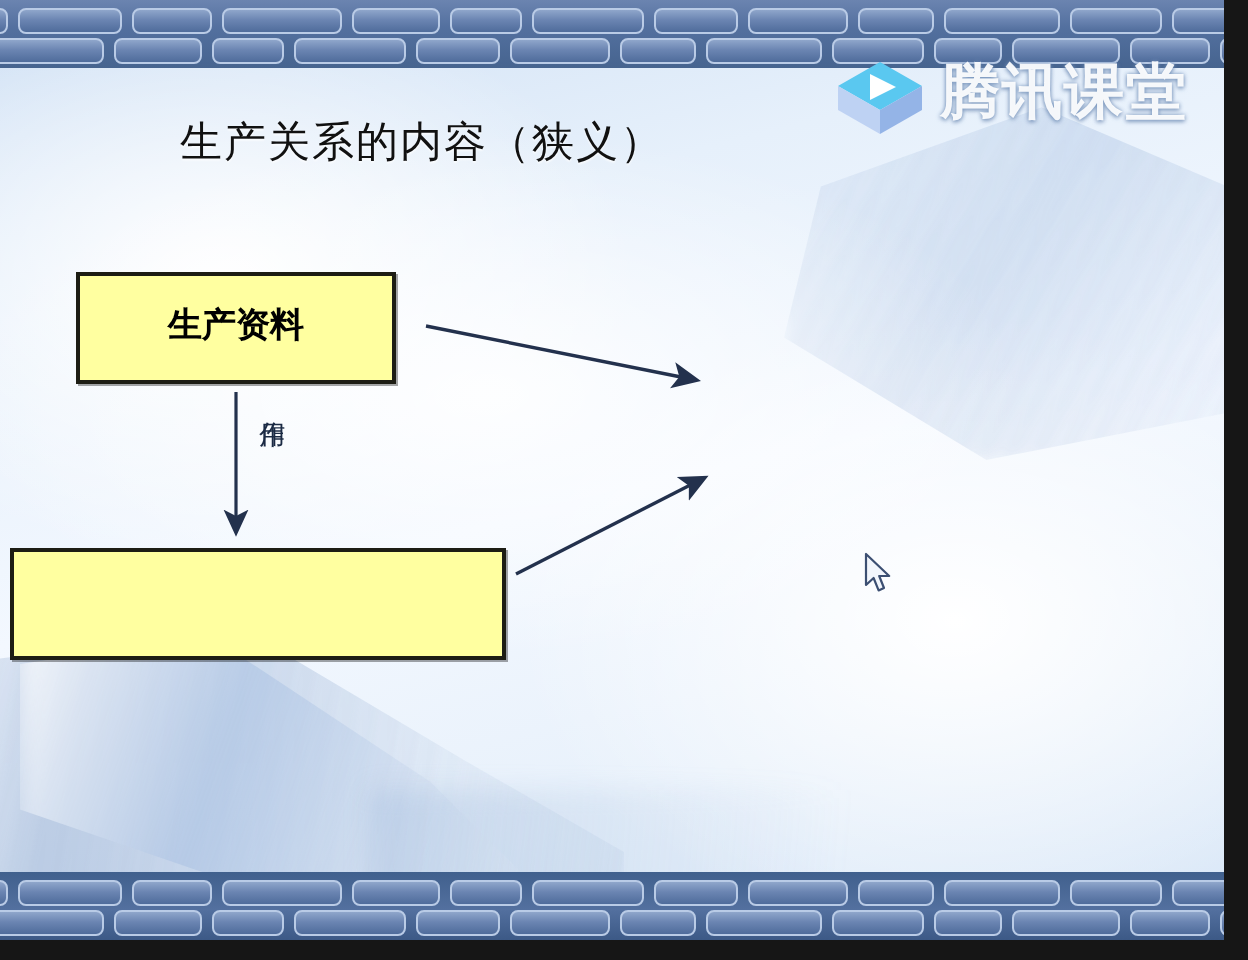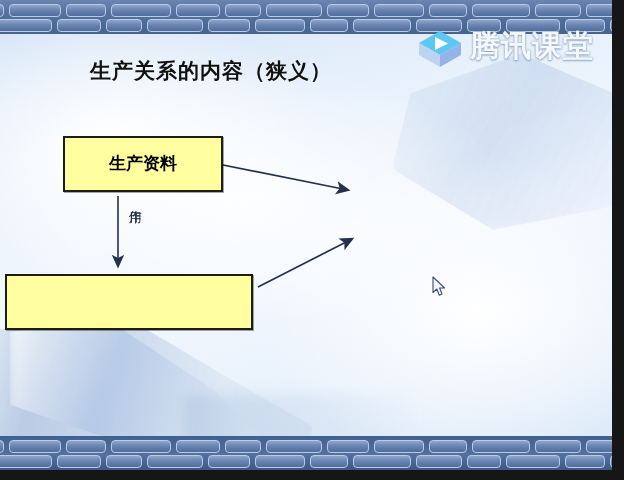--- a/index.html
+++ b/index.html
@@ -82,21 +82,21 @@
     background:linear-gradient(180deg,#8fa6cb 0%,#6b85b2 45%,#4f6c9b 100%);
     border:1px solid #b9cbe6;
     border-radius:4px;
     flex:0 0 auto;
   }
 
   
   #slide-title {
     position:absolute; left:90px; top:57px;
     font-family:"DejaVu Sans", sans-serif;
-    font-size:21px; font-weight:bold; color:#111;
+    font-size:21px; font-weight:normal; color:#111;
     letter-spacing:1px;
     white-space:nowrap;
     text-shadow:0 1px 1px rgba(255,255,255,.7);
   }
 
   
   #logo { position:absolute; left:418px; top:28px; width:190px; height:44px; }
   #logo .cap { position:absolute; left:0; top:2px; width:44px; height:40px; }
   #logo .wordmark {
     position:absolute; left:52px; top:-2px;
@@ -114,21 +114,21 @@
     background:#ffffa0;
     border:2px solid #1d1d14;
     font-family:"DejaVu Sans", sans-serif;
     font-weight:bold; color:#000;
     display:flex; flex-direction:column;
     align-items:center; justify-content:center;
     line-height:1.28;
     text-align:center;
     box-shadow:1px 1px 0 rgba(0,0,0,.35);
   }
-  #box-means    { left:38px;  top:136px; width:160px; height:56px; font-size:17px;margin-left:25px; }
+  #box-means    { left:38px;  top:136px; width:160px; height:56px; font-size:17px; }
   #box-status   { left:5px;   top:274px; width:248px; height:56px; font-size:17px; }
   #box-dist     { left:355px; top:172px; width:185px; height:62px; font-size:18px; }
 
   
   #connectors { position:absolute; left:0; top:0; width:612px; height:470px; pointer-events:none; }
 
   
   #label-effect {
     position:absolute; left:128px; top:200px;
     font-family:"DejaVu Sans", sans-serif;

